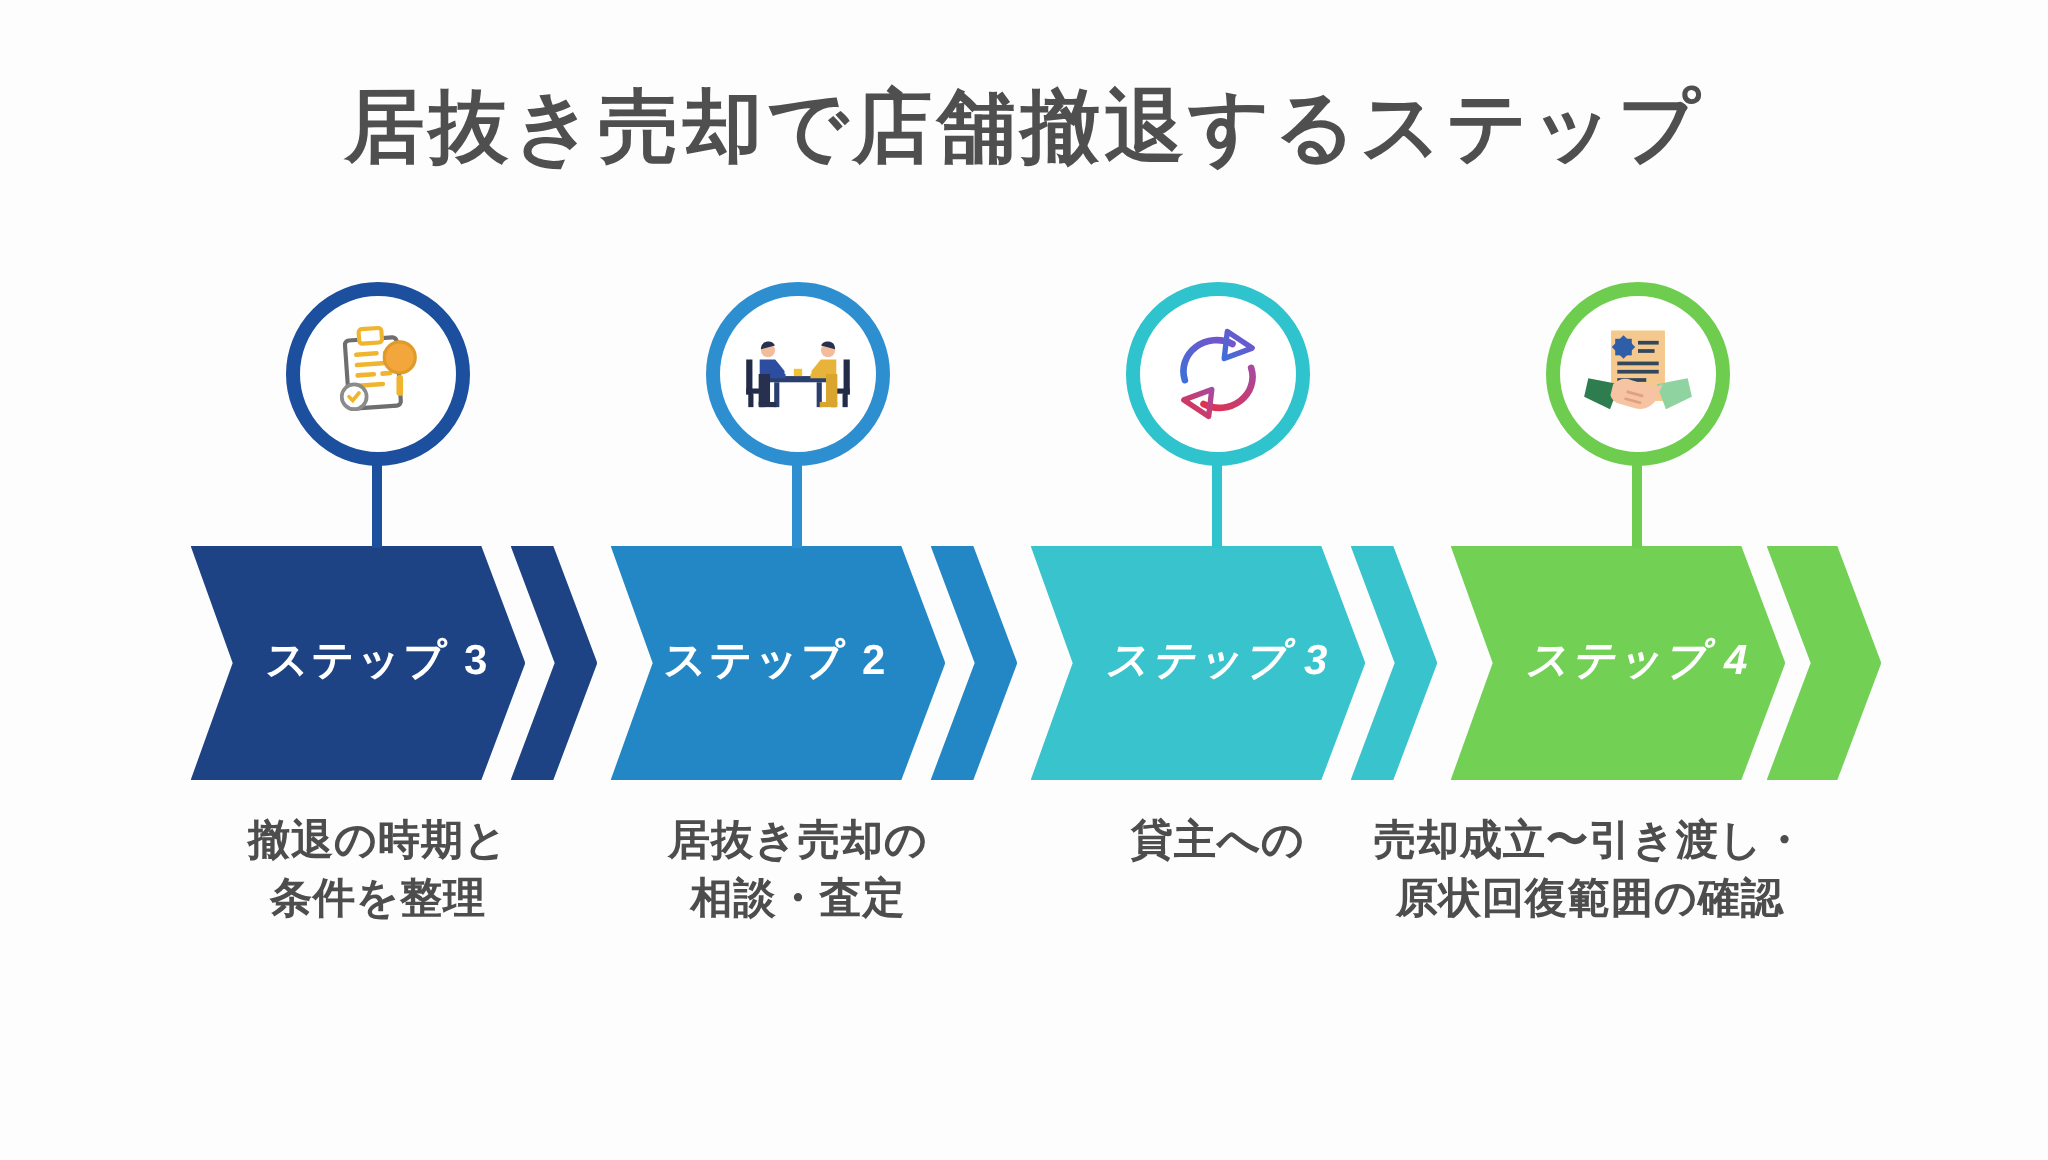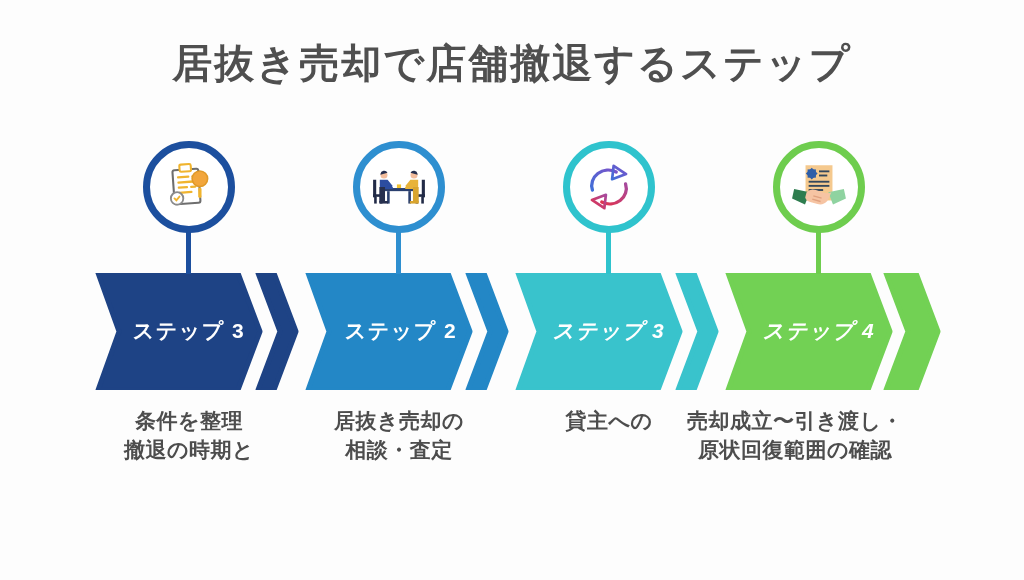--- a/index.html
+++ b/index.html
@@ -69,21 +69,21 @@
     line-height: 29px;
     color: #4d4d4d;
   }
   
   .c1 .step-circle, .circle-1 { left: 143px; }
   .c2 .step-circle, .circle-2 { left: 353px; }
   .c3 .step-circle, .circle-3 { left: 563px; }
   .c4 .step-circle, .circle-4 { left: 773px; }
   .conn-1 { left: 186px; } .conn-2 { left: 396px; }
   .conn-3 { left: 606px; } .conn-4 { left: 816px; }
-  .label-1 { left: 109px; } .label-2 { left: 321px; }
+  .label-1 { left: 109px; } .label-2 { left: 308px; }
   .label-3 { left: 529px; font-style: italic; } .label-4 { left: 739px; font-style: italic; }
   .desc-1 { left: 59px; } .desc-2 { left: 269px; }
   .desc-3 { left: 479px; } .desc-4 { left: 665px; }
 </style>
 </head>
 <body>
 
 <div class="stage">
 
   <h1 class="title">居抜き売却で店舗撤退するステップ</h1>
@@ -202,22 +202,22 @@
     <polygon points="728,0 868,0 890,58.5 868,117 728,117 749,58.5" stroke-width="5" stroke-linejoin="round" fill="#72d154" stroke="#72d154"></polygon>
     <polygon points="886,0 916,0 938,58.5 916,117 886,117 908,58.5" stroke-width="5" stroke-linejoin="round" fill="#72d154" stroke="#72d154"></polygon>
   </svg>
 
   <div class="step-label label-1">ステップ 3</div>
   <div class="step-label label-2">ステップ 2</div>
   <div class="step-label label-3">ステップ 3</div>
   <div class="step-label label-4">ステップ 4</div>
 
   <div class="step-desc desc-1">
+    <div>撤退の時期と</div>
     <div>条件を整理</div>
-    <div>撤退の時期と</div>
   </div>
   <div class="step-desc desc-2">
     <div>居抜き売却の</div>
     <div>相談・査定</div>
   </div>
   <div class="step-desc desc-3">
     <div>貸主への</div>
   </div>
   <div class="step-desc desc-4">
     <div>売却成立〜引き渡し・</div>

